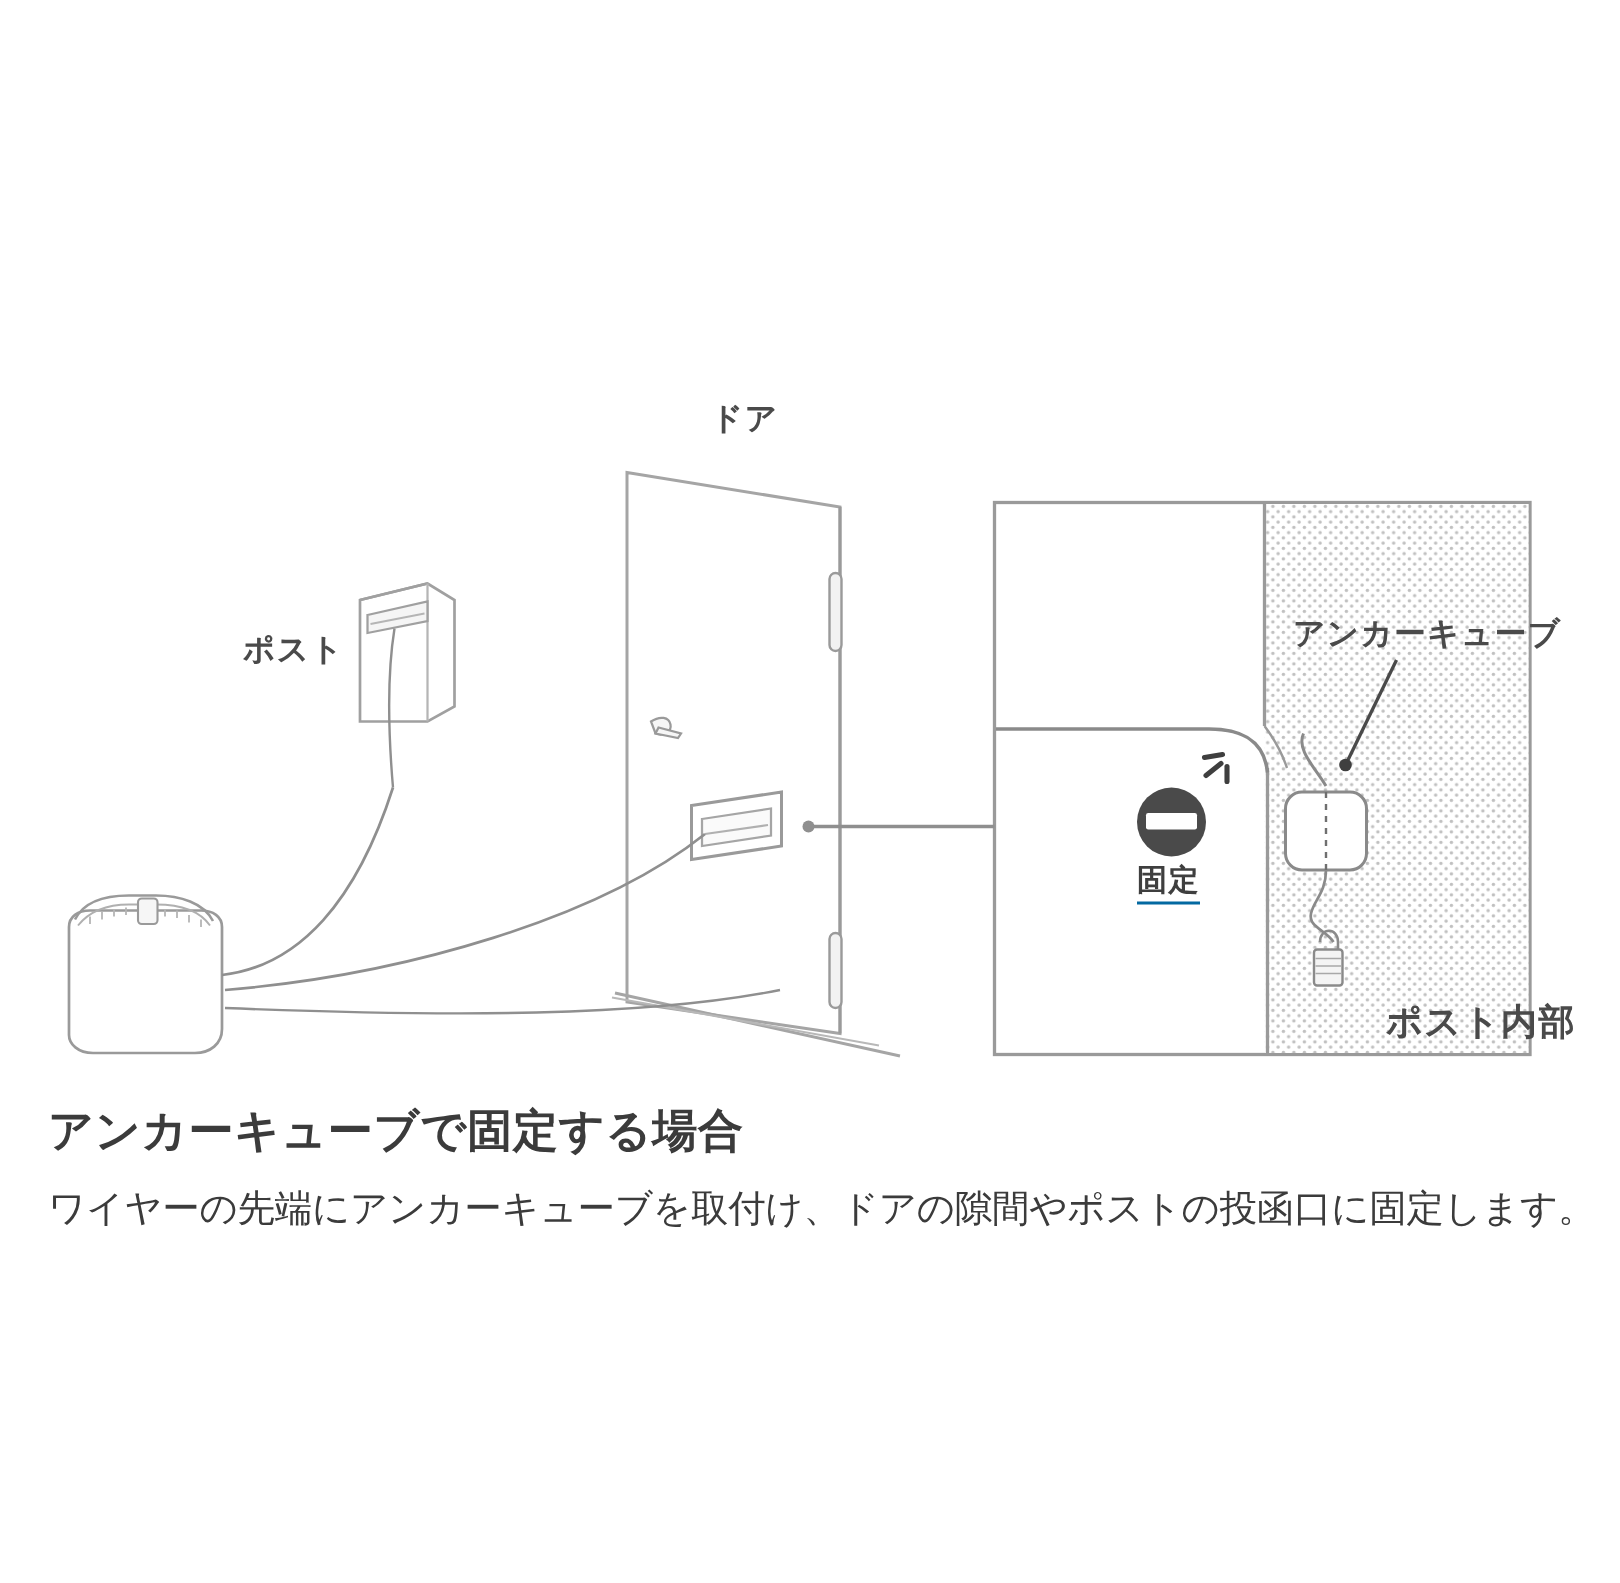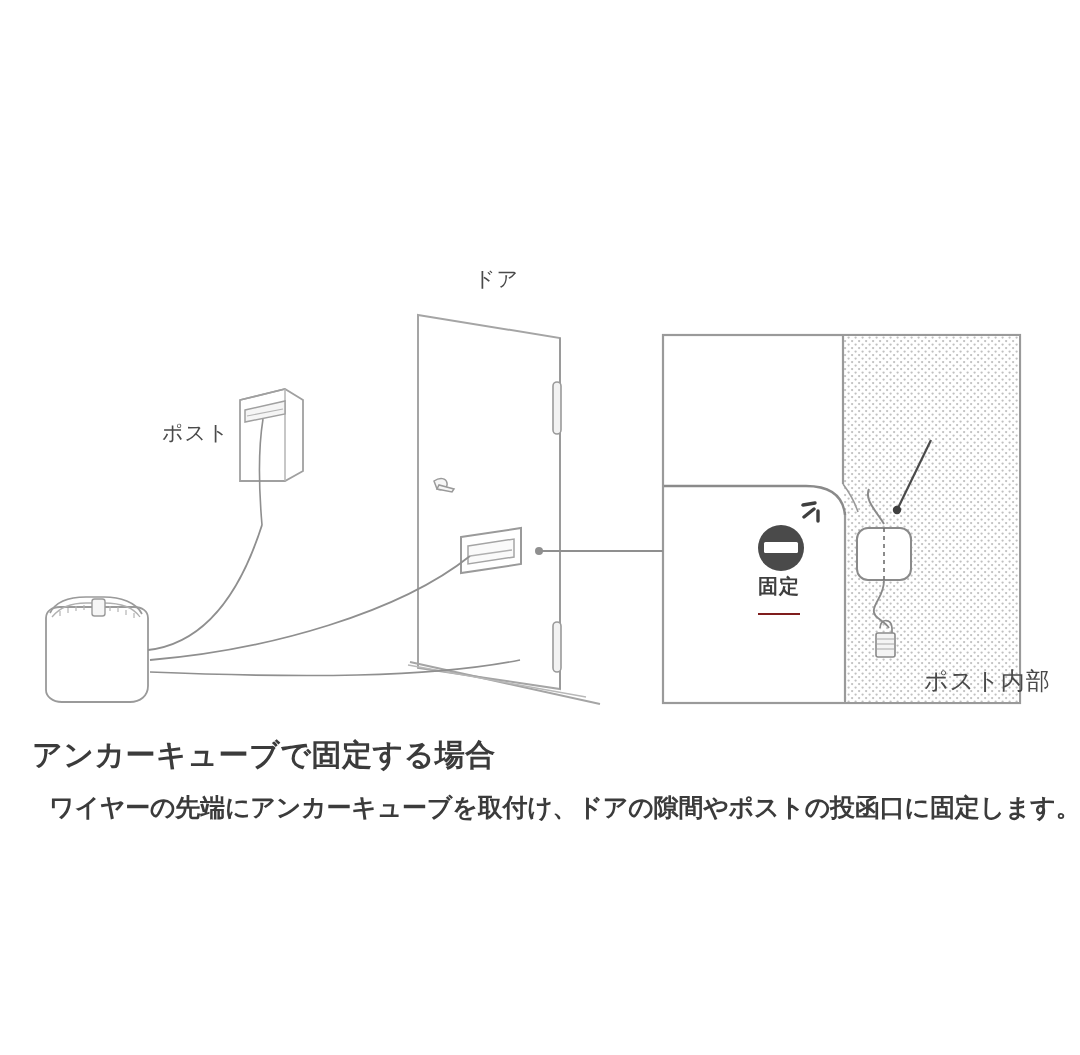--- a/index.html
+++ b/index.html
@@ -37,46 +37,46 @@
     font-size: 30px;
     font-weight: 700;
     color: #3b3b3b;
     letter-spacing: 0.5px;
     line-height: 1.25;
     margin: 0 0 16px 0;
     white-space: nowrap;
   }
   .caption-body {
     font-size: 25px;
-    font-weight: 700;
+    font-weight: 400;
     color: #3b3b3b;
     letter-spacing: -0.2px;
     line-height: 1.3;
-    margin: 17px;
+    margin: 0;
     white-space: nowrap;
   }
   .diagram-label {
     font-size: 21px;
     color: #4a4a4a;
-    font-weight: 400;
+    font-weight: 700;
     letter-spacing: 1px;
     white-space: nowrap;
     position: absolute;
   }
   #label-post   { left: 162px; top: 419px; text-align: center; }
   #label-door   { left: 474px; top: 265px; }
   #label-anchor { left: 862px; top: 408px; }
   #label-inside { left: 924px; top: 665px; font-size: 24px; }
   #label-fix {
     left: 758px; top: 573px;
     font-size: 20px;
     font-weight: 600;
     color: #3f3f3f;
-    border-bottom: 2px solid #7f1d1d;
-    padding-bottom: 13px;
+    border-bottom: 2px solid #0369a1;
+    padding-bottom: 1px;
   }
 </style>
 </head>
 <body>
 
 <div id="page">
 
   <svg id="illustration" viewBox="0 0 1080 730">
     <defs>
       <pattern id="dotfill" width="7" height="7" patternUnits="userSpaceOnUse">
@@ -185,20 +185,21 @@
       <path d="M148 650 C200 644 238 600 262 525" stroke-width="1.8"></path>
 
       <path d="M150 660 C270 650 400 612 470 556" stroke-width="1.8"></path>
 
       <path d="M150 672 C300 678 430 678 520 660" stroke-width="1.6"></path>
     </g>
   </svg>
 
   <div class="diagram-label" id="label-post">ポスト</div>
   <div class="diagram-label" id="label-door">ドア</div>
+  <div class="diagram-label" id="label-anchor">アンカーキューブ</div>
   <div class="diagram-label" id="label-inside">ポスト内部</div>
   <div class="diagram-label" id="label-fix">固定</div>
 
   <div class="caption-block">
     <div class="caption-title">アンカーキューブで固定する場合</div>
     <div class="caption-body">ワイヤーの先端にアンカーキューブを取付け、ドアの隙間やポストの投函口に固定します。</div>
   </div>
 
 </div>
 

